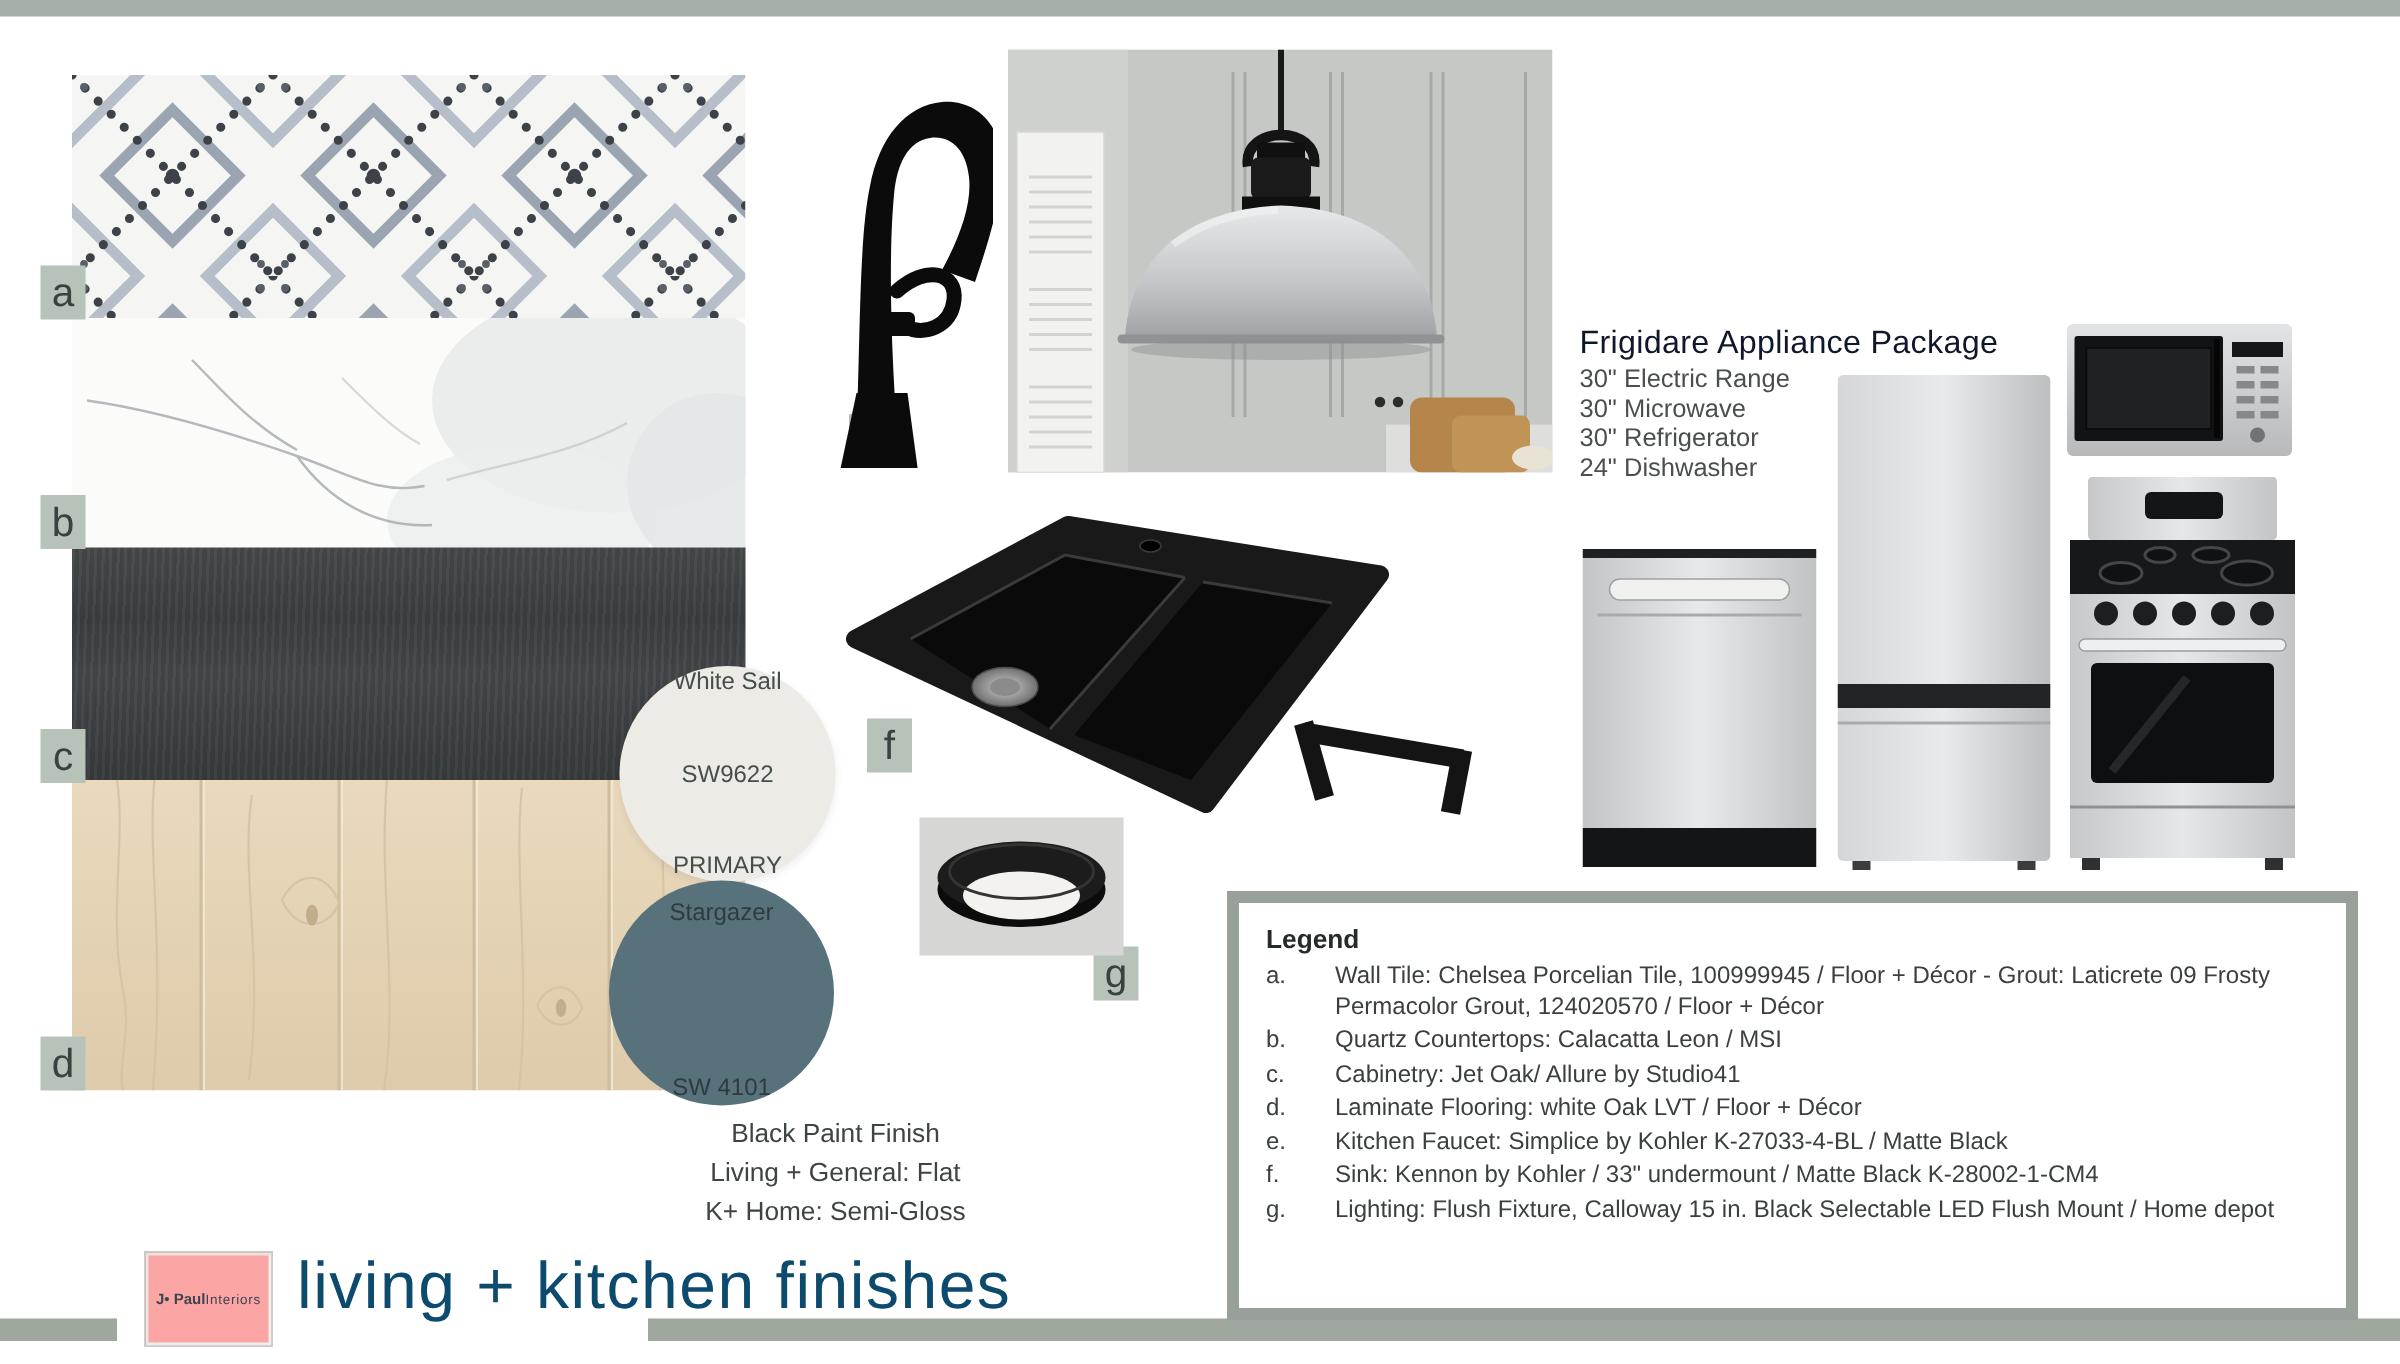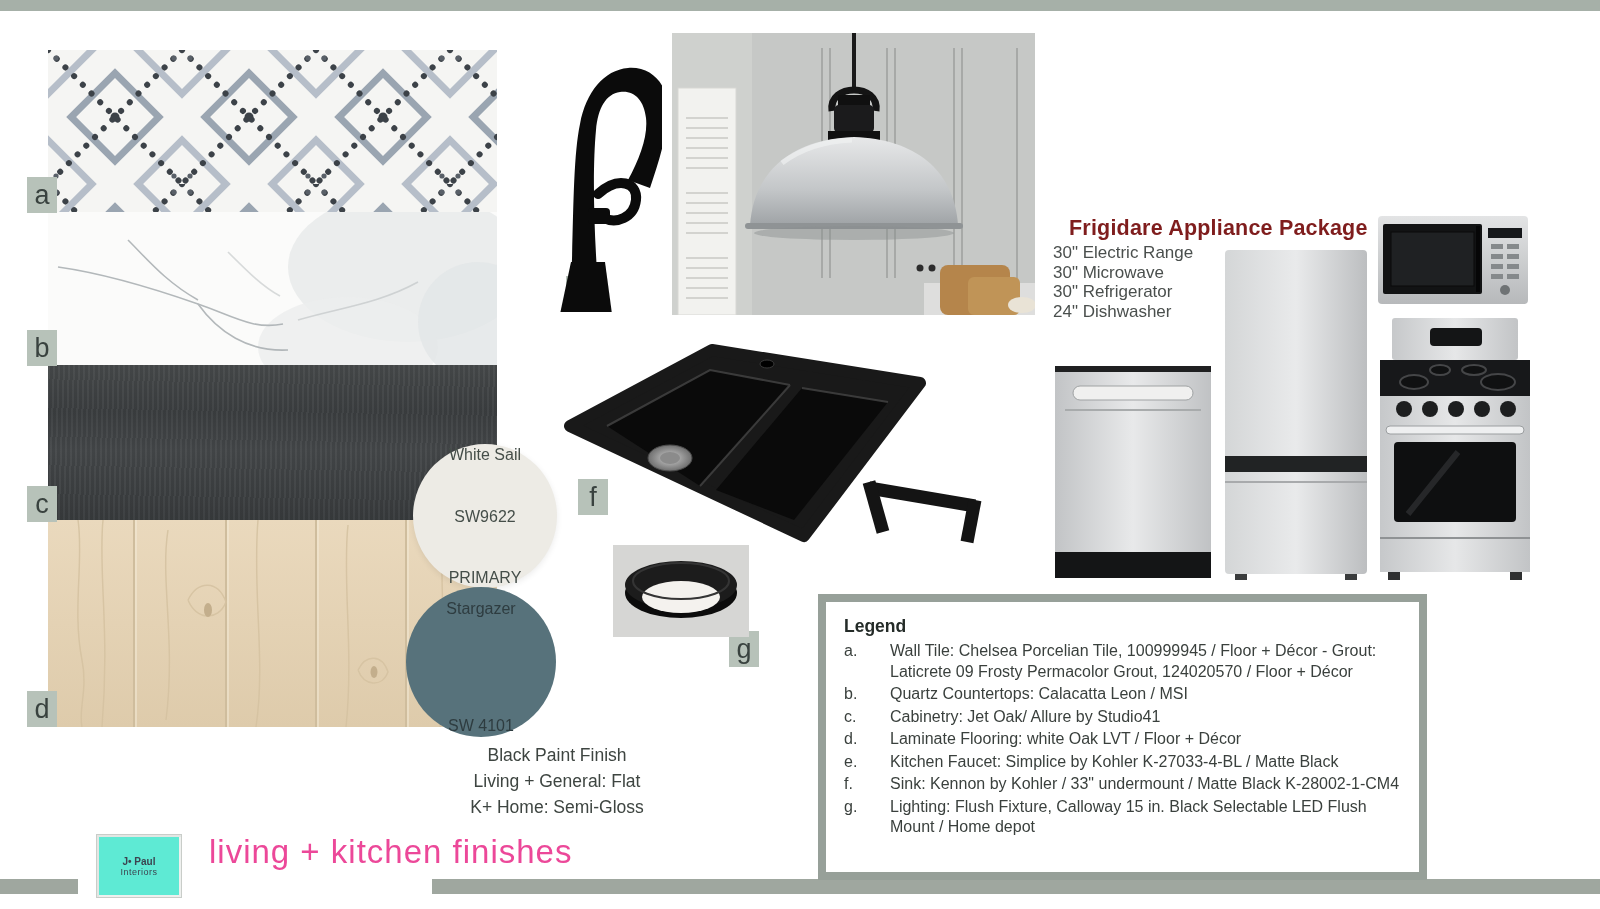--- a/index.html
+++ b/index.html
@@ -25,34 +25,34 @@
   
   .paint-circle{border-radius:50%;display:flex;flex-direction:column;align-items:center;justify-content:space-between;
                 text-align:center;}
   #paint-primary{left:413px;top:444px;width:144px;height:144px;background:#edebe5;color:#454e49;
                  box-shadow:0 2px 6px rgba(0,0,0,0.08);}
   #paint-primary div{font-size:16px;line-height:21px;}
   #paint-accent{left:406px;top:587px;width:150px;height:150px;background:#57727b;color:#2e3c40;}
   #paint-accent div{font-size:16px;line-height:22px;margin-top:11px;}
   .finish-note{left:432px;top:742px;width:250px;text-align:center;font-size:17.5px;line-height:26px;color:#3e4541;}
   
-  .appl-head{left:1053px;top:216px;width:330px;font-size:21.5px;font-weight:bold;color:#7f1d1d;letter-spacing:.2px;margin-left:16px;}
+  .appl-head{left:1053px;top:216px;width:330px;font-size:21.5px;font-weight:normal;color:#0f172a;letter-spacing:.2px;}
   .appl-list{left:1053px;top:243px;width:300px;font-size:17px;line-height:19.5px;color:#4a4f4d;}
   
-  .legend-box{left:818px;top:594px;width:609px;height:286px;border:8px solid #97a099;background:#ffffff;
+  .legend-box{left:818px;top:594px;width:754px;height:286px;border:8px solid #97a099;background:#ffffff;
               box-sizing:border-box;padding:14px 18px 10px 18px;}
   .legend-title{font-size:17.5px;font-weight:bold;color:#242b28;margin-bottom:4px;}
   .lg-row{display:grid;grid-template-columns:46px 1fr;font-size:16px;line-height:20.5px;color:#3a403d;margin-bottom:2px;}
   
-  .logo-box{left:96px;top:834px;width:84px;height:62px;border:1px solid #c9cdc9;background:#5eead4;
-            display:flex;flex-direction:column;align-items:center;justify-content:center;
+  .logo-box{left:96px;top:834px;width:84px;height:62px;border:1px solid #c9cdc9;background:#fca5a5;
+            display:flex;align-items:center;justify-content:center;
             box-shadow:2px 2px 0 #e3e6e3 inset, -2px -2px 0 #eef0ee inset;}
   .logo-line1{font-size:10px;font-weight:bold;color:#3c4450;}
   .logo-line2{font-size:9px;color:#3c4450;letter-spacing:.5px;}
-  .page-title{left:198px;top:833px;font-size:33px;font-weight:400;color:#ec4899;letter-spacing:1px;margin-left:11px;}
+  .page-title{left:198px;top:833px;font-size:44px;font-weight:400;color:#0c4a6e;letter-spacing:1px;}
   .flush-card{left:613px;top:545px;width:136px;height:92px;background:#d6d6d4;}
 </style>
 </head>
 <body>
 
 <div id="board">
 
   <div class="abs top-bar"></div>
   <div class="abs bottom-bar-left"></div>
   <div class="abs bottom-bar-right"></div>

